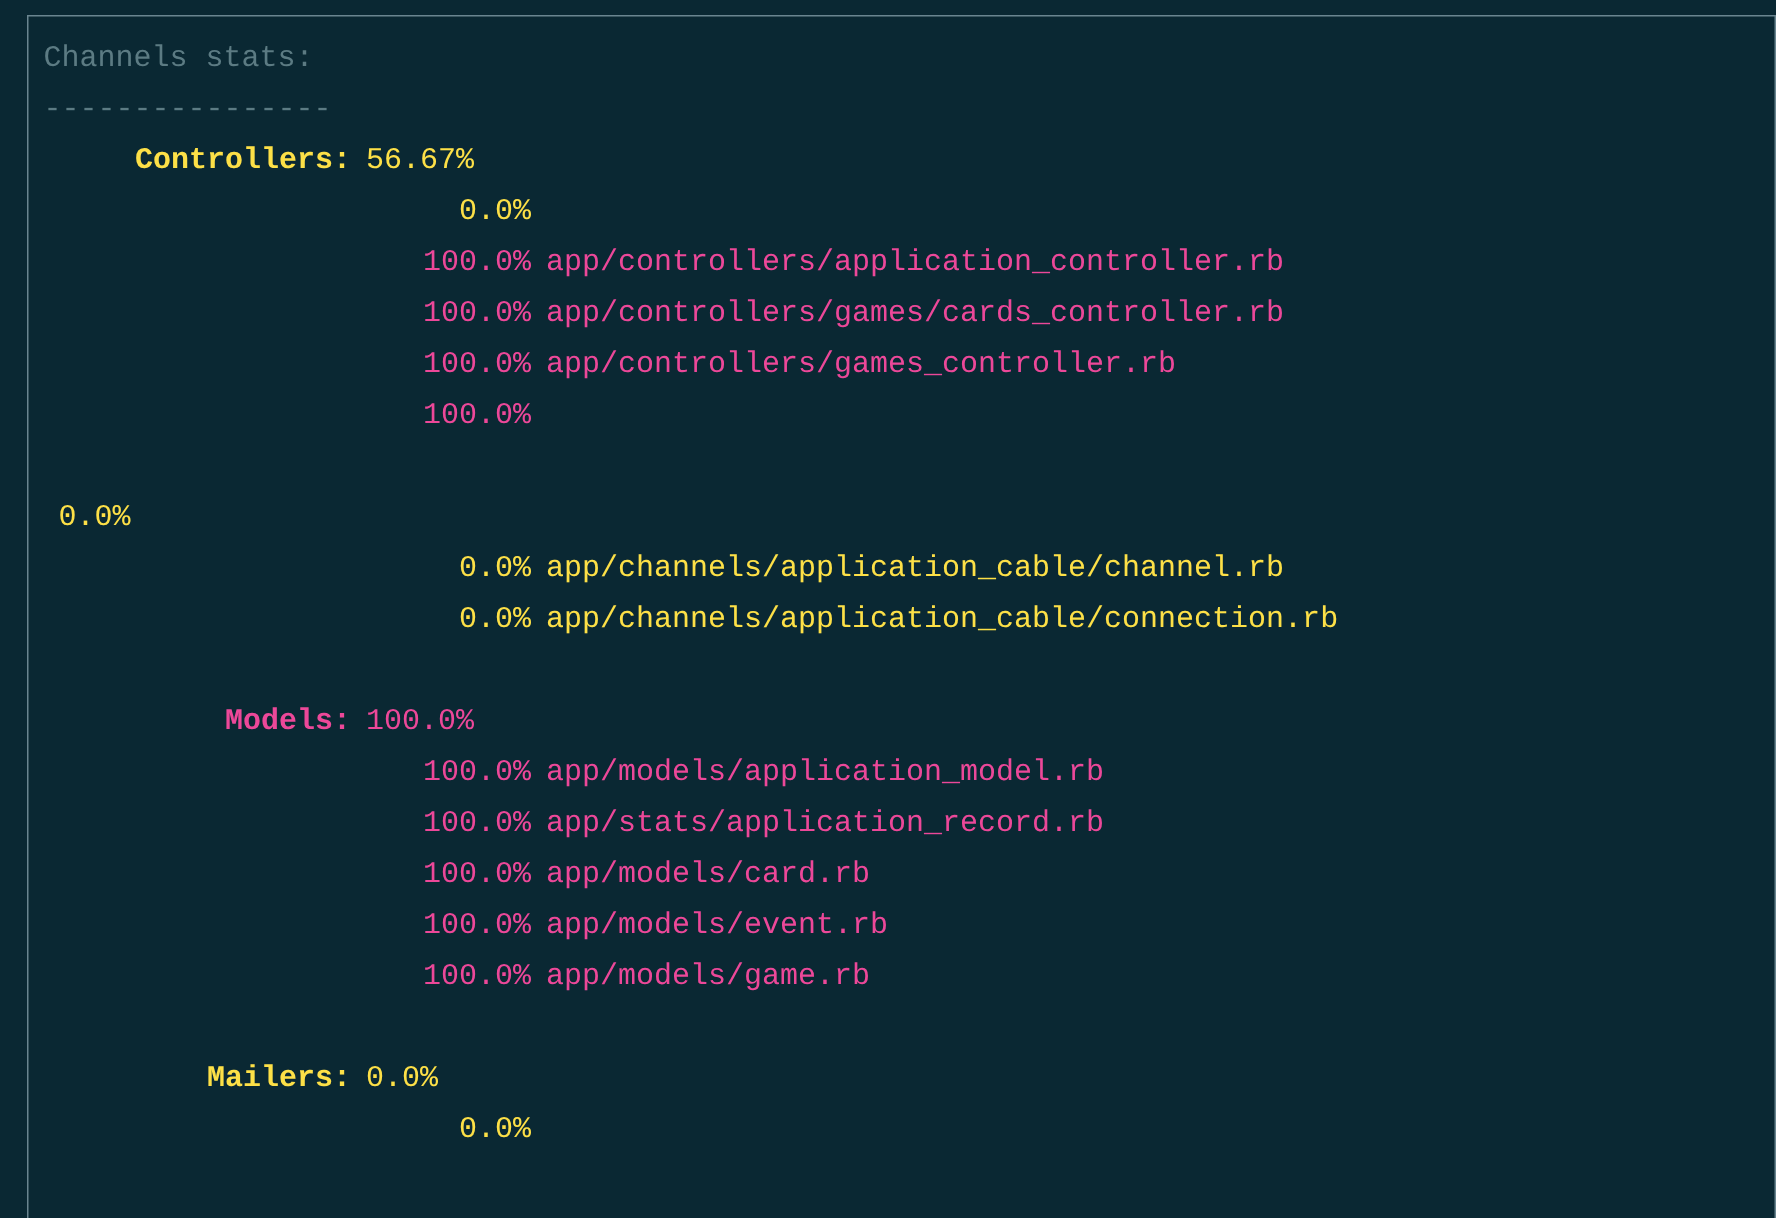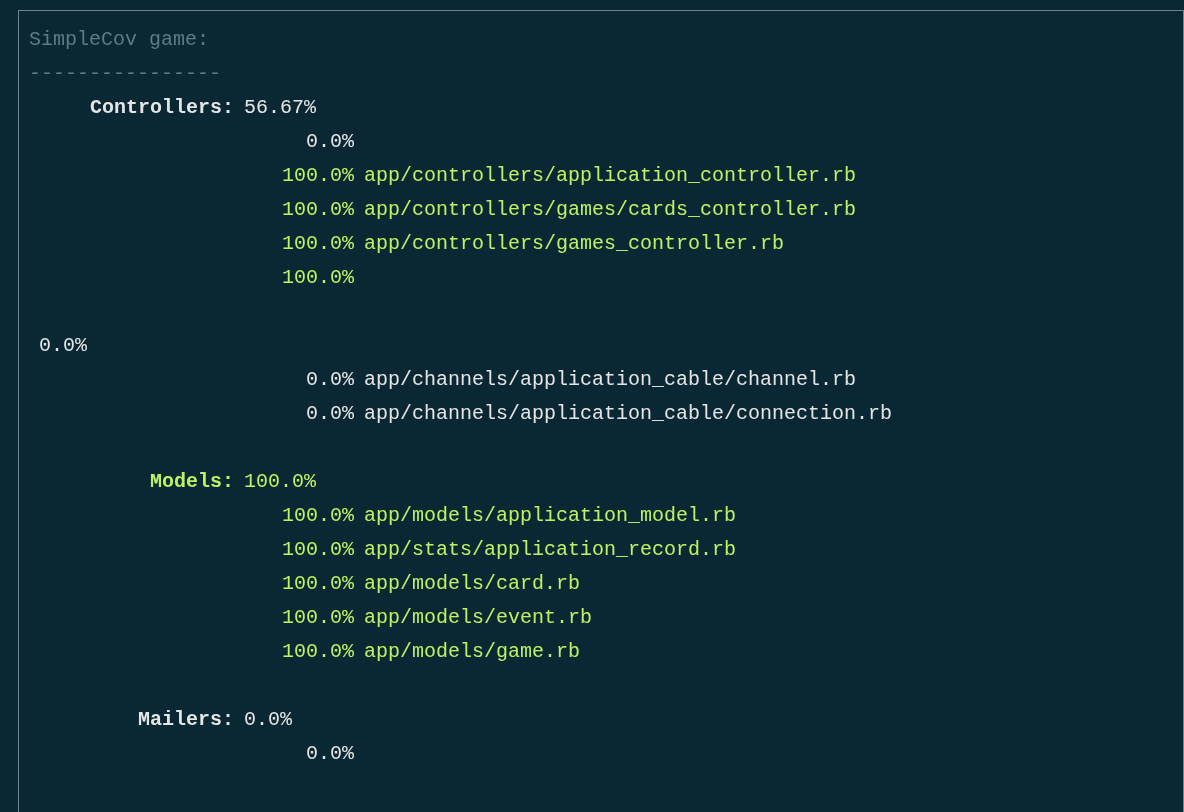--- a/index.html
+++ b/index.html
@@ -36,44 +36,44 @@
       text-align: right;
       min-width: 205px;
       font-weight: bold;
     }
     .group-pct {
       padding-left: 10px;
       font-weight: normal;
       min-width: 110px;
     }
     .red {
-      color: #e5e5e5;
+      color: #fde047;
     }
     .green {
-      color: #bef264;
+      color: #ec4899;
     }
     .file-row {
       display: flex;
     }
     .file-pct {
       text-align: right;
       min-width: 325px;
     }
     .file-path {
       padding-left: 10px;
     }
     .spacer {
       height: 34px;
     }
   </style>
 </head>
 <body>
 
 <div class="terminal-container">
-  <div class="header-line">SimpleCov game:</div>
+  <div class="header-line">Channels stats:</div>
   <div class="divider">----------------</div>
   <div id="groups-container">
       <div class="group-header">
         <span class="group-label red">Controllers:</span>
         <span class="group-pct red">56.67%</span>
       </div>
       <div class="file-row">
         <span class="file-pct red">0.0%</span>
       </div>
       <div class="file-row">

